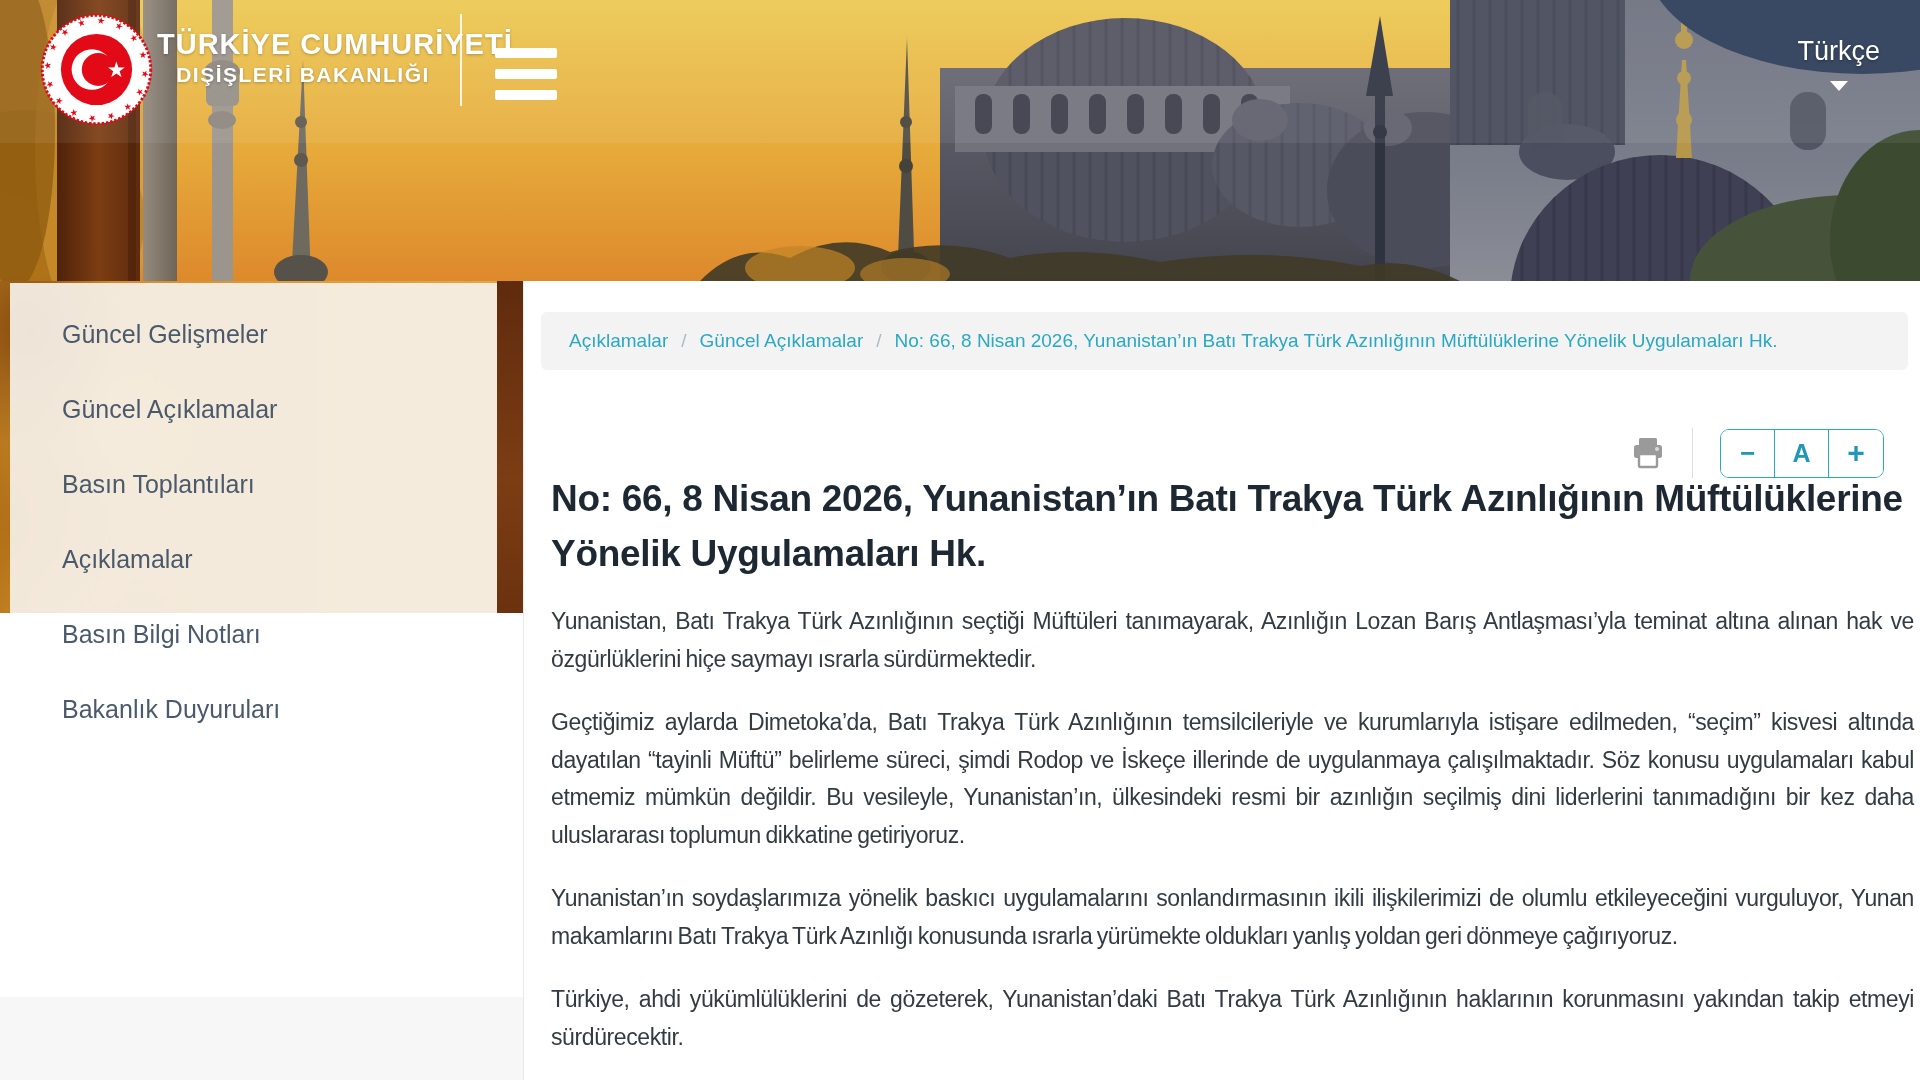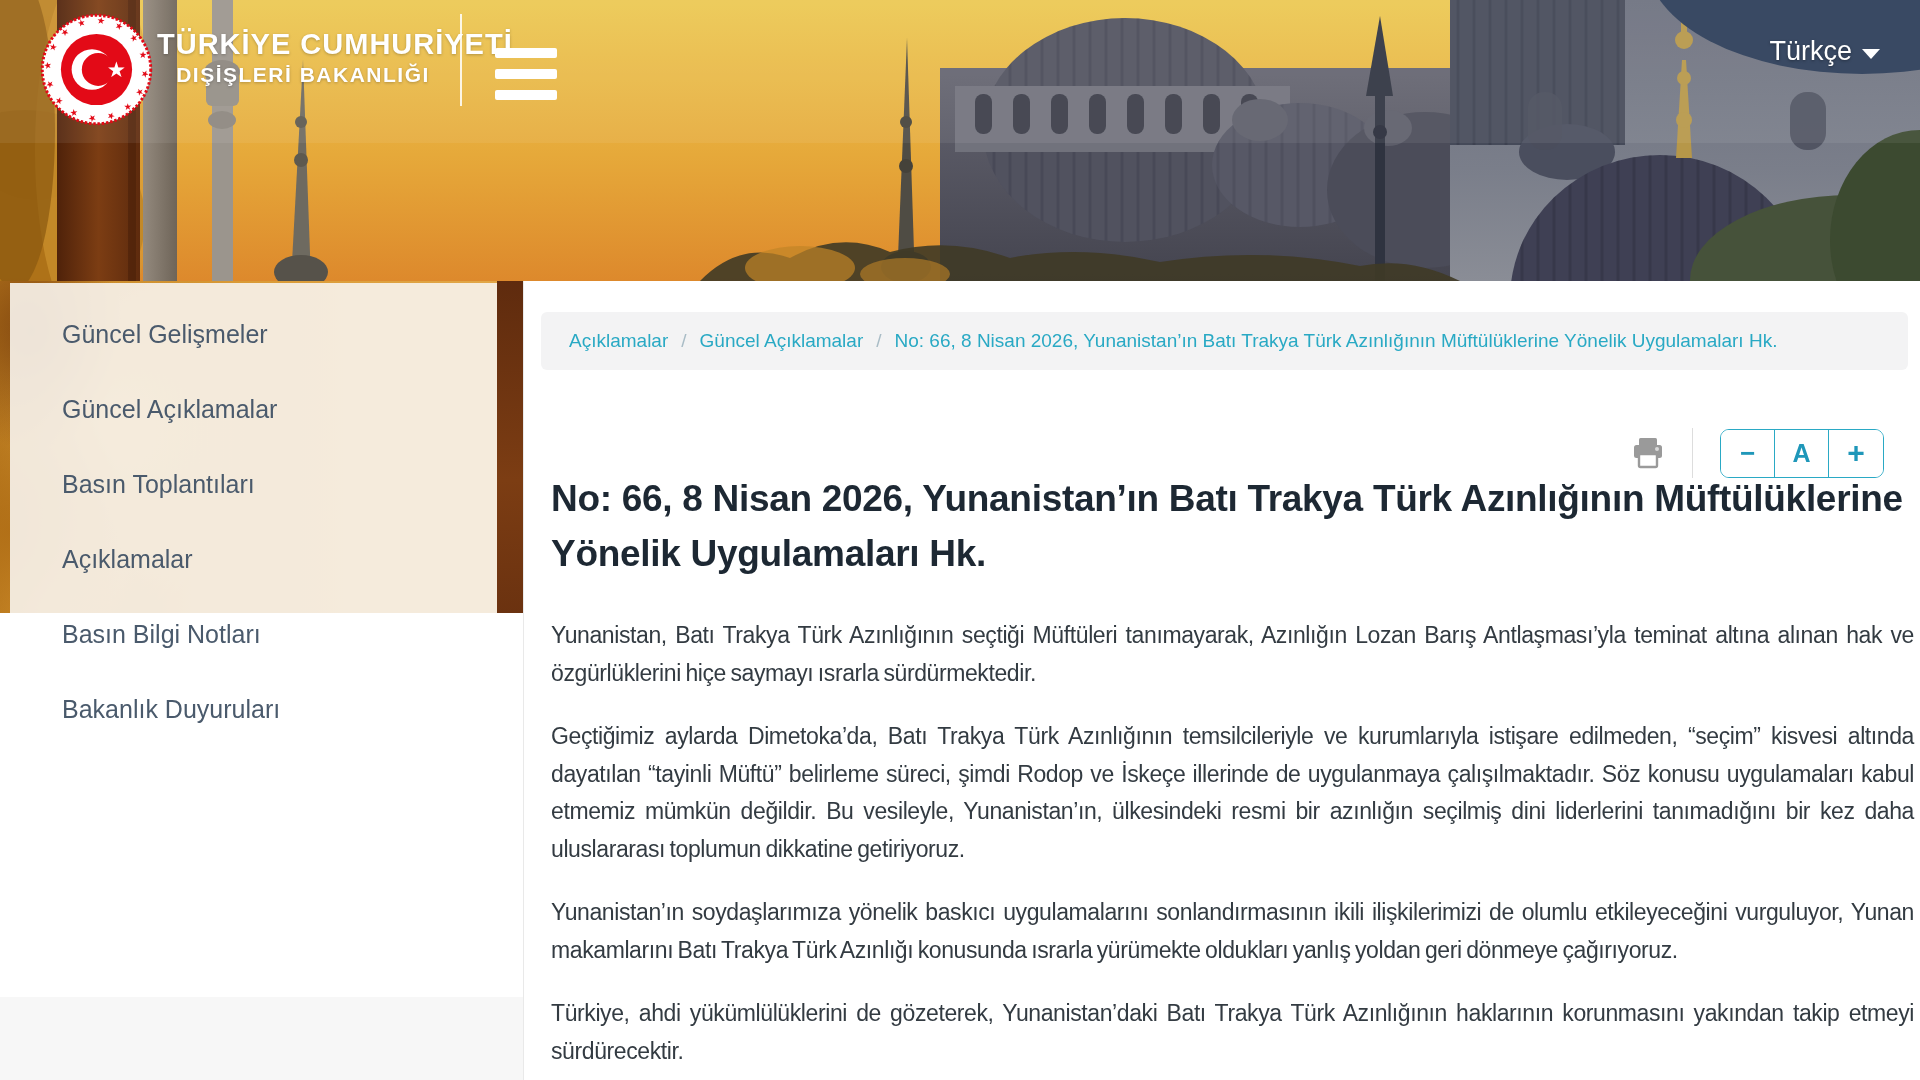--- a/index.html
+++ b/index.html
@@ -13,21 +13,21 @@
   .header-bar { position:absolute; left:0; top:0; width:1920px; height:281px; }
   .logo-wrap { position:absolute; left:40px; top:13px; width:113px; height:113px; cursor:pointer; }
   .org-titles { position:absolute; left:157px; top:28px; width:292px; text-align:center; color:#fff; }
   .org-title { font-size:29px; font-weight:700; letter-spacing:1px; white-space:nowrap; text-shadow:0 1px 3px rgba(0,0,0,.25); }
   .org-subtitle { font-size:21px; font-weight:700; letter-spacing:1.5px; margin-top:2px; white-space:nowrap; text-shadow:0 1px 3px rgba(0,0,0,.25); }
   .header-divider { position:absolute; left:460px; top:14px; width:2px; height:92px; background:rgba(255,255,255,.85); }
   .hamburger { position:absolute; left:495px; top:48px; width:62px; height:52px; background:transparent; border:none; cursor:pointer;
     display:flex; flex-direction:column; justify-content:space-between; }
   .hamburger span { display:block; width:62px; height:10px; background:#fff; border-radius:2px; }
   .lang-select { position:absolute; right:40px; top:36px; display:flex; align-items:center; gap:10px; cursor:pointer;
-    color:#fff; font-size:27px; text-shadow:0 1px 3px rgba(0,0,0,.35); }
+    color:#fff; font-size:27px; text-shadow:0 1px 3px rgba(0,0,0,.35);flex-direction:column; }
   .caret-down { width:0; height:0; border-left:9px solid transparent; border-right:9px solid transparent; border-top:10px solid #fff; margin-top:4px; }
 
   
   .left-col { position:absolute; left:0; top:281px; width:523px; height:799px; background:#fff; }
   .left-band { position:absolute; left:0; top:0; width:523px; height:332px;
     background-color:#d28e2e;
     background-image:
       radial-gradient(ellipse 130px 170px at 6% 15%, rgba(116,58,10,.8), transparent 70%),
       radial-gradient(ellipse 160px 220px at 2% 75%, rgba(176,110,22,.9), transparent 72%),
       radial-gradient(ellipse 200px 260px at 22% 45%, rgba(243,190,86,.55), transparent 70%),
@@ -53,21 +53,21 @@
   .font-group { display:flex; border:1px solid #2aa9c5; border-radius:9px; overflow:hidden; height:49px; }
   .font-group button { width:54px; background:#fff; border:none; border-right:1px solid #2aa9c5; color:#1f97b9; cursor:pointer;
     font-family:"Liberation Sans",sans-serif; }
   .font-group button:last-child { border-right:none; }
   .fg-minus { font-size:26px; font-weight:700; }
   .fg-a { font-size:25px; font-weight:700; }
   .fg-plus { font-size:30px; font-weight:700; }
 
   .article { position:absolute; left:27px; right:6px; top:190px; }
   .article h1 { font-size:37px; line-height:55px; font-weight:700; color:#1d2833; letter-spacing:-0.3px; }
-  .article-body { margin-top:36px; }
+  .article-body { margin-top:22px; }
   .article-body p { font-size:23px; line-height:37.5px; color:#333b42; text-align:justify;
     letter-spacing:-0.4px; word-spacing:-1.5px; margin-bottom:26px; }
 </style>
 </head>
 <body>
 
 <div class="hero">
   <svg viewBox="0 0 1920 281" preserveAspectRatio="none">
     <defs>
       <linearGradient id="sky" x1="0" y1="0" x2="0" y2="1">

